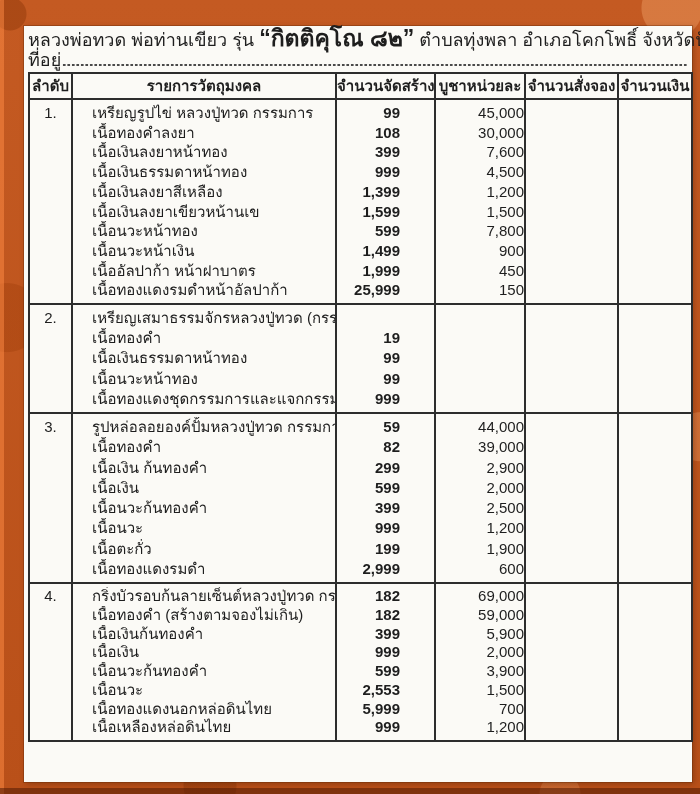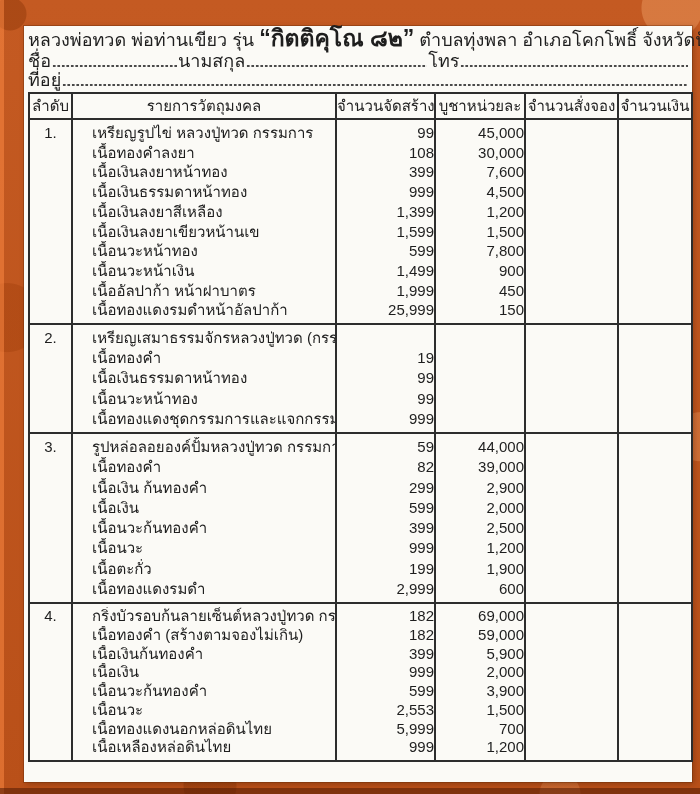--- a/index.html
+++ b/index.html
@@ -58,52 +58,44 @@
   .d1{flex:0 0 125px;} .d2{flex:0 0 181px;} .d3{flex:1;} .dA{flex:1;}
   
   table{
     border-collapse:collapse;table-layout:fixed;
     width:663px;margin-top:2px;
   }
   col.c0{width:43px;}  col.c1{width:264px;} col.c2{width:99px;}
   col.c3{width:90px;}  col.c4{width:93px;}  col.c5{width:74px;}
   th,td{border:2px solid #2d2d2d;padding:0;vertical-align:top;}
   th{
-    font-size:15px;font-weight:normal;text-align:center;
+    font-size:15px;font-weight:bold;text-align:center;
     height:22px;line-height:22px;padding:1px 0;
     white-space:nowrap;overflow:hidden;
   }
   td{padding-top:3px;padding-bottom:3px;}
   .line{white-space:nowrap;overflow:hidden;font-size:15px;}
   td.num{text-align:center;}
   td.items .line{padding-left:19px;}
-  td.made .line{text-align:right;}
+  td.made .line{text-align:right;padding-right:34px;font-weight:bold;}
   td.price .line{text-align:right;}
   tr.s0 .line{line-height:19.7px;}
   tr.s1 .line{line-height:20.2px;}
   tr.s2 .line{line-height:20.25px;}
   tr.s3 .line{line-height:18.75px;}
 </style>
 </head>
 <body>
 
 <div class="frame">
   <div class="page">
 
 
     <div class="subtitle"><span>หลวงพ่อทวด พ่อท่านเขียว รุ่น </span><b>“กิตติคุโณ ๘๒”</b><span> ตำบลทุ่งพลา อำเภอโคกโพธิ์ จังหวัดปัตตานี</span></div>
 
-    <div class="fill-row row-name">
-      <span>ชื่อ</span>
-      <span class="dots d1"></span>
-      <span>นามสกุล</span>
-      <span class="dots d2"></span>
-      <span>โทร</span>
-      <span class="dots d3"></span>
-    </div>
 
     <div class="fill-row row-addr">
       <span>ที่อยู่</span>
       <span class="dots dA"></span>
     </div>
 
     <table>
       <colgroup>
         <col class="c0">
           <col class="c1">

